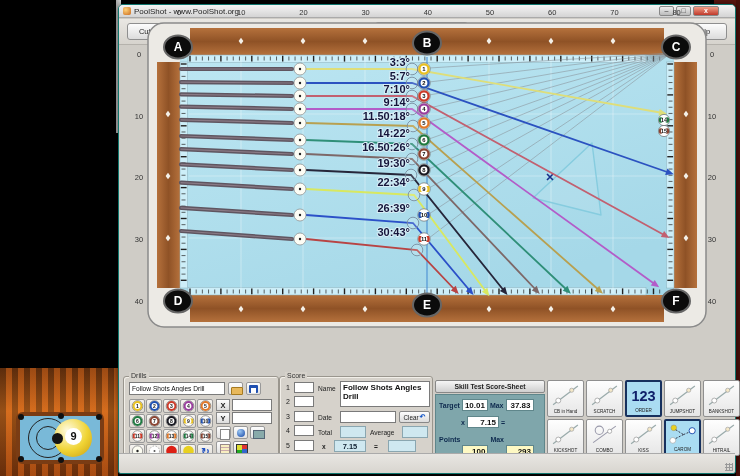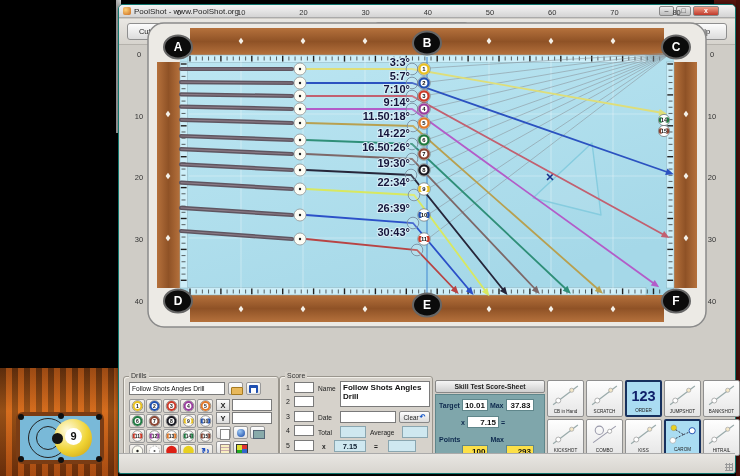--- a/index.html
+++ b/index.html
@@ -115,21 +115,21 @@
 
   #skill-panel{position:absolute;left:316px;top:375px;width:110px;height:74px;}
   #skill-header{width:100%;height:13px;border:1px solid #888;border-radius:2px;background:linear-gradient(#f6f6f6,#cfcfcf);
     font-size:6.8px;font-weight:bold;color:#222;text-align:center;line-height:12px;}
   #skill-body{position:absolute;left:0;top:14px;width:110px;height:60px;background:#7fa6ab;border:1px solid #5f868b;
     padding:3px 3px;}
   .sk-row{display:flex;align-items:center;gap:2px;height:14px;margin-bottom:3px;}
   .sk-label{font-size:7px;font-weight:bold;color:#0e2a4e;}
   .sk-field{height:12px;font-size:8px;font-weight:bold;color:#111;text-align:right;padding:0 2px;line-height:11px;
     border:1px solid #5f868b;background:#fff;}
-  .sk-field.blue{background:#fde047;margin-top:24px;}
+  .sk-field.blue{background:#fef9c3;margin-top:24px;}
 
   #shot-buttons{position:absolute;left:428px;top:375px;display:grid;grid-template-columns:repeat(5,37px);
     grid-auto-rows:37px;gap:2px;}
   .shot-btn{border:1px solid #8f8f8f;border-radius:2px;background:linear-gradient(#fefefe,#e6e6e6);
     display:flex;flex-direction:column;align-items:center;justify-content:flex-end;padding:1px;position:relative;}
   .shot-btn.active{background:#aadcf2;border:2px solid #16305e;}
   .shot-label{font-size:4.6px;color:#222;line-height:6px;white-space:nowrap;}
   .shot-ico{position:absolute;left:2px;top:2px;right:2px;bottom:8px;}
 
   #status-bar{position:absolute;left:0;top:448px;width:616px;height:20px;background:linear-gradient(#e8e6e2,#d8d5cf);

